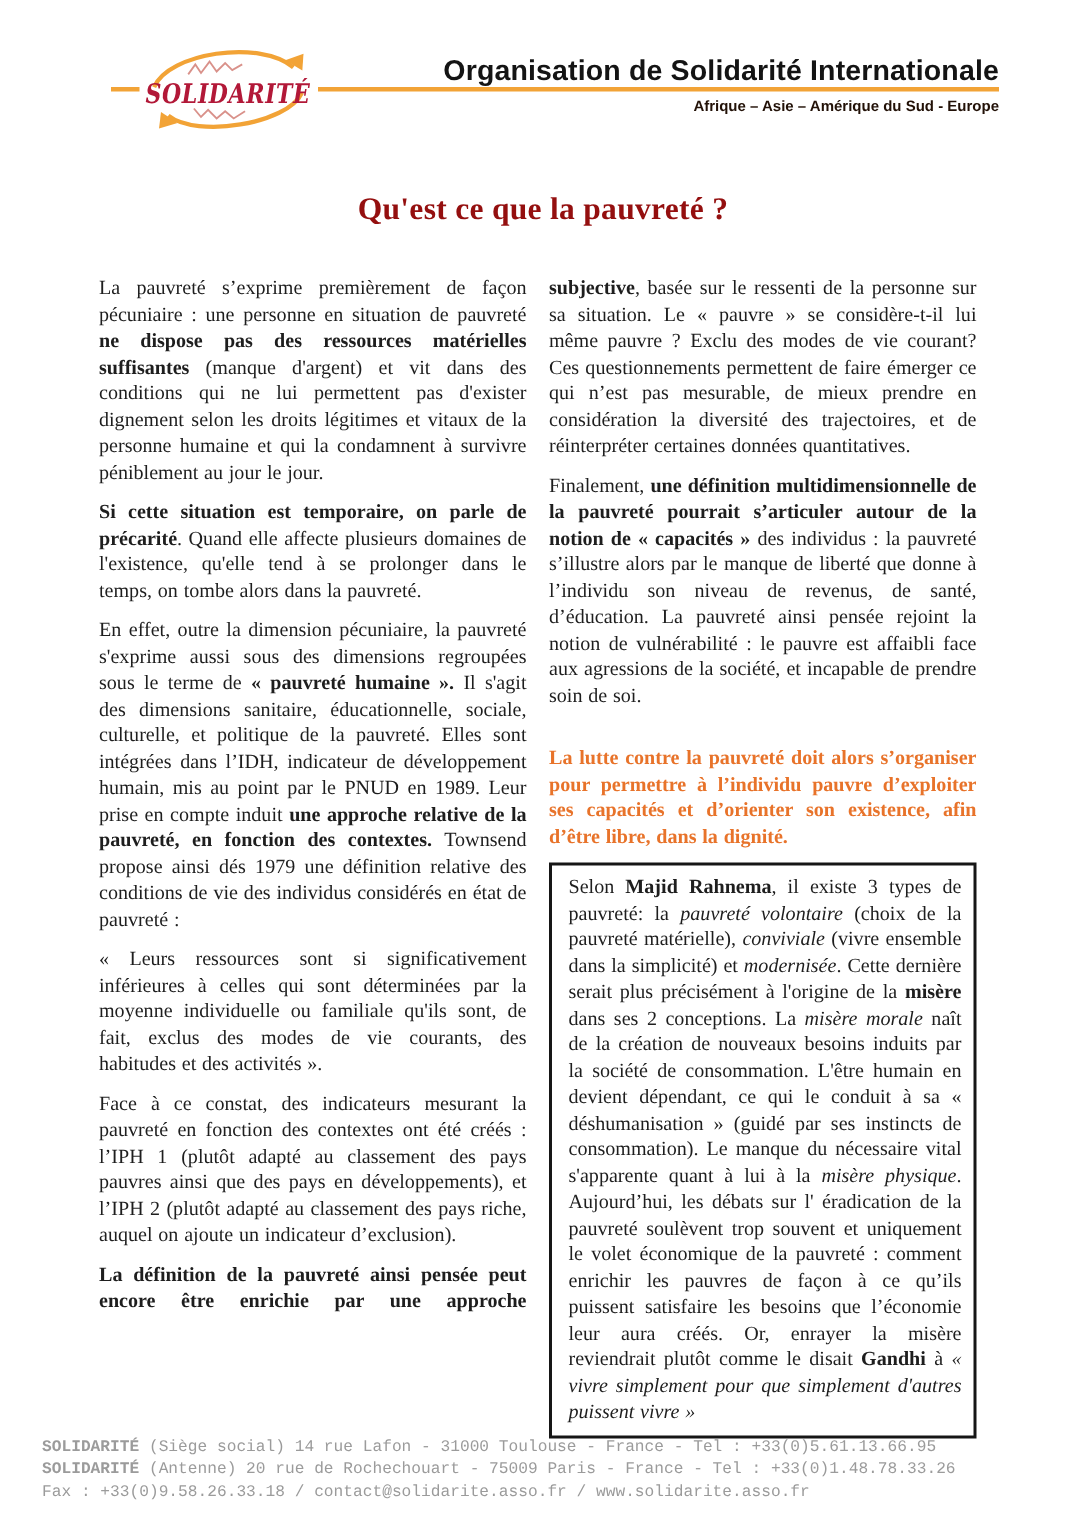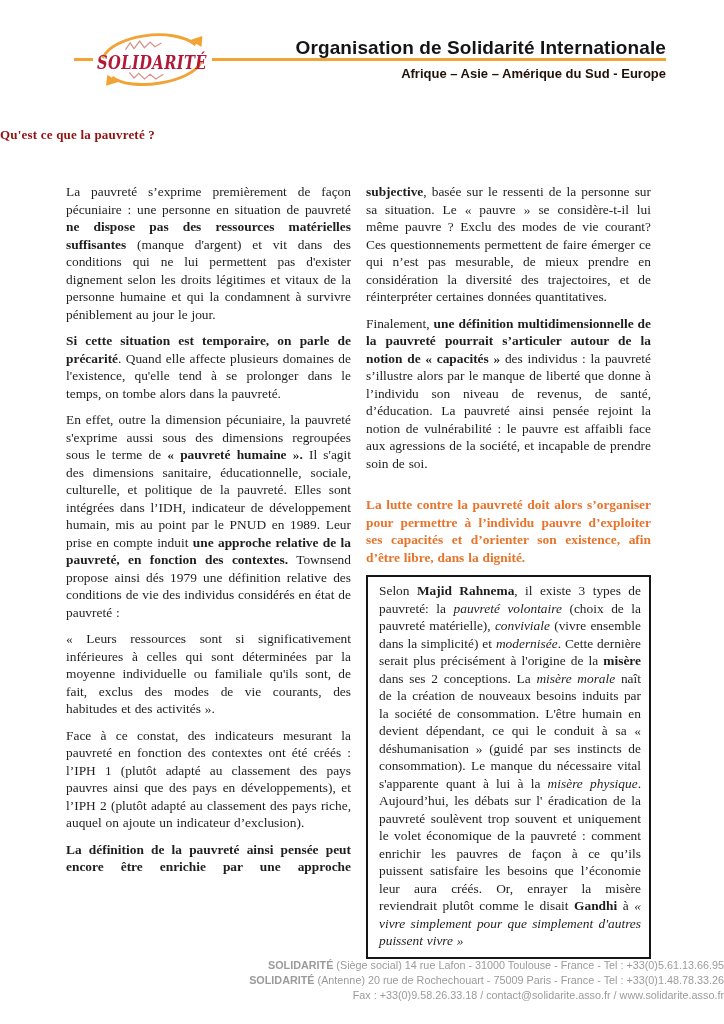--- a/index.html
+++ b/index.html
@@ -16,26 +16,26 @@
   .rule-right { left:212px; right:58px; }
   .logo { position:absolute; left:88px; top:24px; width:128px; height:72px; }
   .org-name {
     position:absolute; top:37px; right:58px;
     font-family:"Liberation Sans", sans-serif; font-weight:bold;
     font-size:19px; color:#141414; letter-spacing:0.1px;
   }
   .regions-line {
     position:absolute; top:66px; right:58px;
     font-family:"Liberation Sans", sans-serif; font-weight:bold;
-    font-size:13px; color:#221107;
+    font-size:10px; color:#221107;
   }
   
   .doc-title {
-    position:absolute; top:127px; left:0; right:0; 
-    font-size:13px; font-weight:bold; color:#940f0f; letter-spacing:0.2px;
+    position:absolute; top:127px; left:0; right:0; text-align:center;
+    font-size:21px; font-weight:bold; color:#940f0f; letter-spacing:0.2px;
   }
   
   .columns {
     position:absolute; top:183px; left:66px; right:73px;
     display:flex; gap:15px; align-items:flex-start;
   }
   .col { flex:1; min-width:0; }
   p.para {
     font-size:13.4px; line-height:17.5px; text-align:justify;
     margin-bottom:9px; word-spacing:0.5px;
@@ -43,23 +43,23 @@
   p.quote { }
   p.standalone-bold { font-weight:bold; text-align-last:justify; }
   p.orange-para { font-weight:bold; color:#E8732A;margin-top:24px; }
   .info-box {
     border:2px solid #161616; padding:5px 8px 7px 11px; margin-top:3px;
     background:#ffffff;
   }
   .info-box p.para { margin-bottom:0; }
   
   .footer {
-    position:absolute; left:0; right:0; bottom:21px; text-align:right;
-    font-family:Liberation Sans, sans-serif; font-size:10.8px;
-    line-height:15px; color:#9b9b9b;
+    position:absolute; left:0; right:0; bottom:21px; text-align:left;
+    font-family:Liberation Mono, monospace; font-size:10.8px;
+    line-height:15px; color:#9b9b9b;padding-left:28px;
   }
 </style>
 </head>
 <body>
 
 <div class="page">
 
   <header class="header">
     <div class="rule rule-left"></div>
     <div class="rule rule-right"></div>

